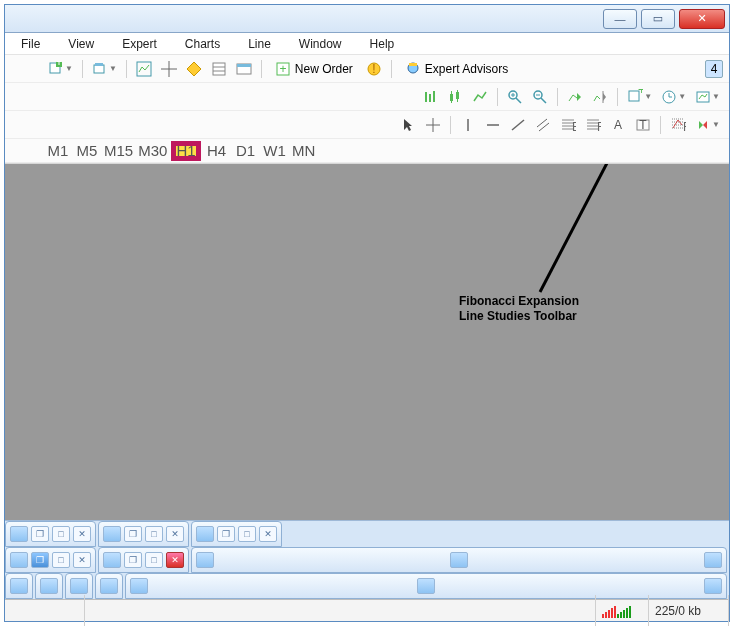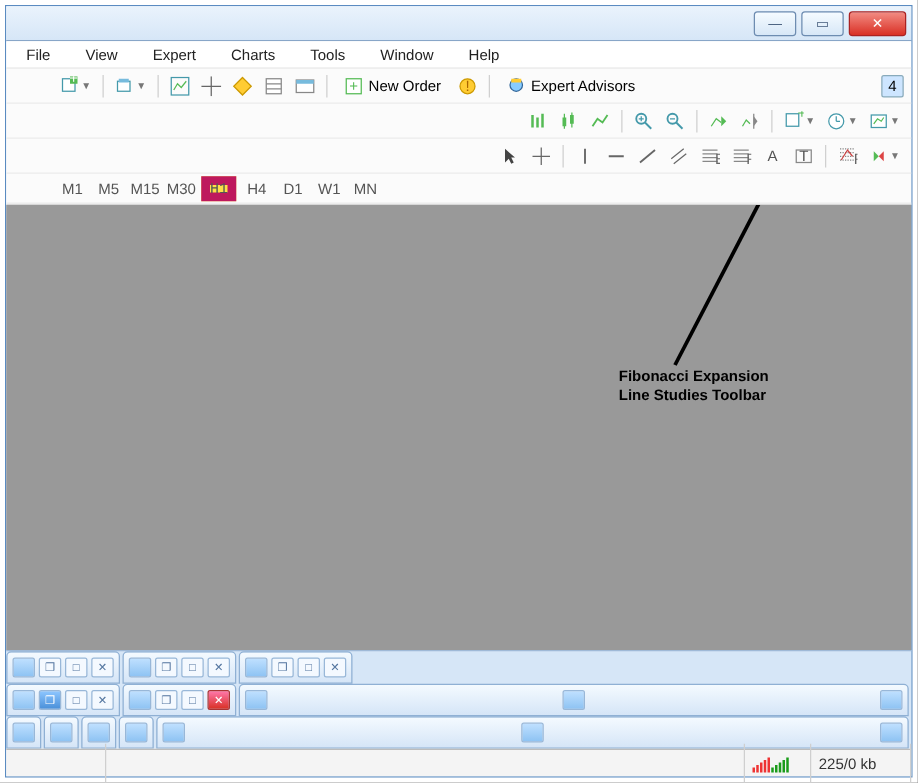--- a/index.html
+++ b/index.html
@@ -11,24 +11,24 @@
 .menubar { height: 22px; display: flex; align-items: center; gap: 8px; padding: 0 6px; background: #fff; border-bottom: 1px solid #e4e4e4; }
 .menuitem { padding: 2px 10px; color: #222; cursor: pointer; }
 .toolarea { background: #fbfbfb; border-bottom: 1px solid #d7d7d7; }
 .tbar { height: 28px; display: flex; align-items: center; gap: 3px; padding: 0 6px; border-bottom: 1px solid #ececec; justify-content: flex-start; }
 .tbar.right { justify-content: flex-end; }
 .tbar.timef { height: 24px; }
 .tbtn { min-width: 22px; height: 22px; border: 1px solid transparent; background: transparent; display: flex; align-items: center; justify-content: center; cursor: pointer; padding: 0 2px; border-radius: 2px; }
 .tbtn.text { padding: 0 6px; gap: 4px; }
 .sep { width: 1px; height: 18px; background: #d0d0d0; margin: 0 3px; }
 .micon { width: 16px; height: 16px; display: inline-block; }
-.tflabel { min-width: 26px; height: 20px; display: flex; align-items: center; justify-content: center; font-size: 12px; color: #555; cursor: pointer; border: 1px solid transparent; }
-.tflabel.active { border: 7px solid #be185d; background: #fde047; font-family: Liberation Mono, monospace; }
+.tflabel { min-width: 26px; height: 20px; display: flex; align-items: center; justify-content: center; font-size: 15px; color: #555; cursor: pointer; border: 1px solid transparent; }
+.tflabel.active { border: 5px solid #be185d; background: #fde047; }
 .chartzone { flex: 1; background: #999; position: relative; overflow: hidden; }
-.annotation-box { position: absolute; left: 490px; top: 130px; font-family: Calibri, sans-serif; font-size: 19px; font-weight: 700; color: #000; line-height: 1.25; }
+.annotation-box { position: absolute; left: 454px; top: 130px; font-family: Calibri, sans-serif; font-size: 19px; font-weight: 700; color: #000; line-height: 1.25; }
 .pointer-line { position: absolute; left: 0; top: 0; width: 100%; height: 100%; pointer-events: none; }
 .tabarea { background: #d6e6f7; border-top: 1px solid #9fb9d7; }
 .tabrow { height: 26px; display: flex; gap: 0; }
 .tabgroup { display: flex; align-items: center; height: 26px; border: 1px solid #8fb0d4; background: linear-gradient(#f4faff,#d5e5f7); padding: 0 4px; gap: 3px; border-radius: 4px 4px 0 0; margin-right: 2px; }
 .tabic { width: 18px; height: 16px; border: 1px solid #98b7d8; background: #f4f9ff; display: flex; align-items: center; justify-content: center; font-size: 9px; color: #5476a0; cursor: pointer; border-radius: 2px; }
 .tabic.chart { background: linear-gradient(#bfe0ff,#8ec3f3); }
 .tabic.red { background: linear-gradient(#f7a,#d93025); color: #fff; border-color: #a33; }
 .tabic.blue { background: linear-gradient(#8dc6ff,#4a90d9); color: #fff; }
 .statusbar { height: 22px; border-top: 1px solid #bcbcbc; background: #f4f4f4; display: flex; align-items: center; font-size: 11px; color: #333; }
 .statuscell { border-right: 1px solid #cfcfcf; height: 100%; display: flex; align-items: center; padding: 16px 6px; }
@@ -48,21 +48,21 @@
     <div class="winbtn">—</div>
     <div class="winbtn">▭</div>
     <div class="winbtn close">✕</div>
   </div>
 
   <div class="menubar">
     <div class="menuitem">File</div>
     <div class="menuitem">View</div>
     <div class="menuitem">Expert</div>
     <div class="menuitem">Charts</div>
-    <div class="menuitem">Tools</div>
+    <div class="menuitem">Line</div>
     <div class="menuitem">Window</div>
     <div class="menuitem">Help</div>
   </div>
 
   <div class="toolarea">
 
     <div class="tbar" style="padding-left:40px;">
       <div class="tbtn">
           <svg class="micon" viewBox="0 0 16 16">
             <rect x="2" y="2" width="10" height="10" fill="#fff" stroke="#49a"></rect>

